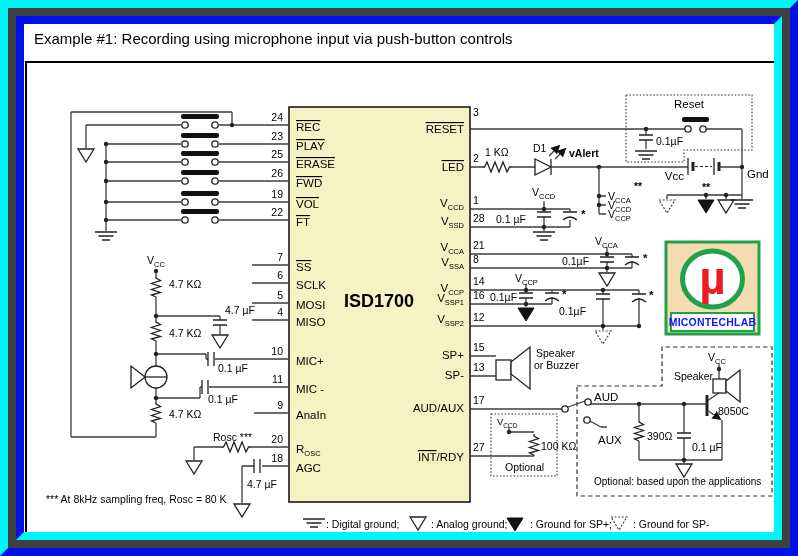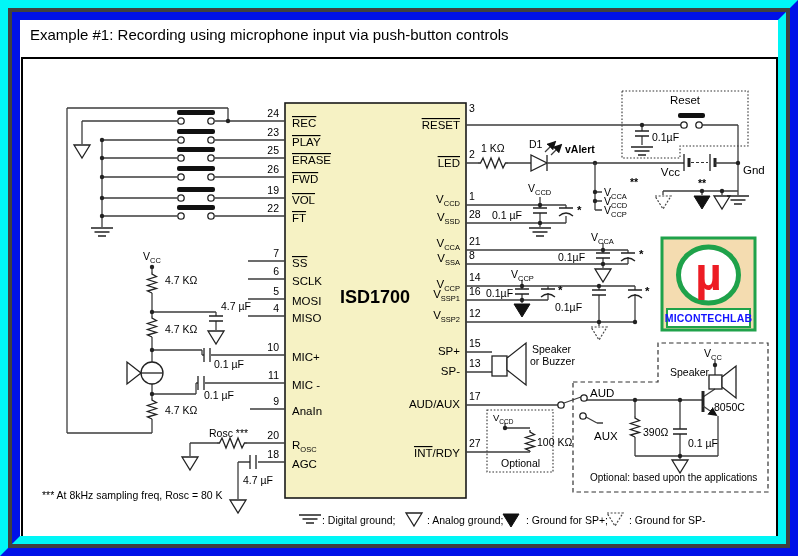--- a/index.html
+++ b/index.html
@@ -1,18 +1,18 @@
 <!DOCTYPE html>
 <html><head>
 <meta charset="utf-8">
 <style>
   html,body{margin:0;padding:0;background:#fff;}
   .frame-outer{box-sizing:border-box;width:798px;height:556px;border:8px solid;
     border-color:#00f6f6 #0011e8 #0011e8 #00f6f6;}
-  .frame-mid{box-sizing:border-box;width:100%;height:100%;border:4px solid #404040;}
+  .frame-mid{box-sizing:border-box;width:100%;height:100%;border:8px solid #404040;}
   .frame-inner{box-sizing:border-box;width:100%;height:100%;border:8px solid;
     border-color:#0011e8 #00f6f6 #00f6f6 #0011e8;background:#fff;overflow:hidden;}
   svg{display:block;}
   svg text{font-family:"Liberation Sans","DejaVu Sans",sans-serif;fill:#000;}
   .t15{font-size:15px;}
   .t11{font-size:11.5px;}
   .t10{font-size:10.5px;}
   .t9{font-size:9.5px;}
   .big{font-size:18px;font-weight:bold;}
   .b{font-weight:bold;}

